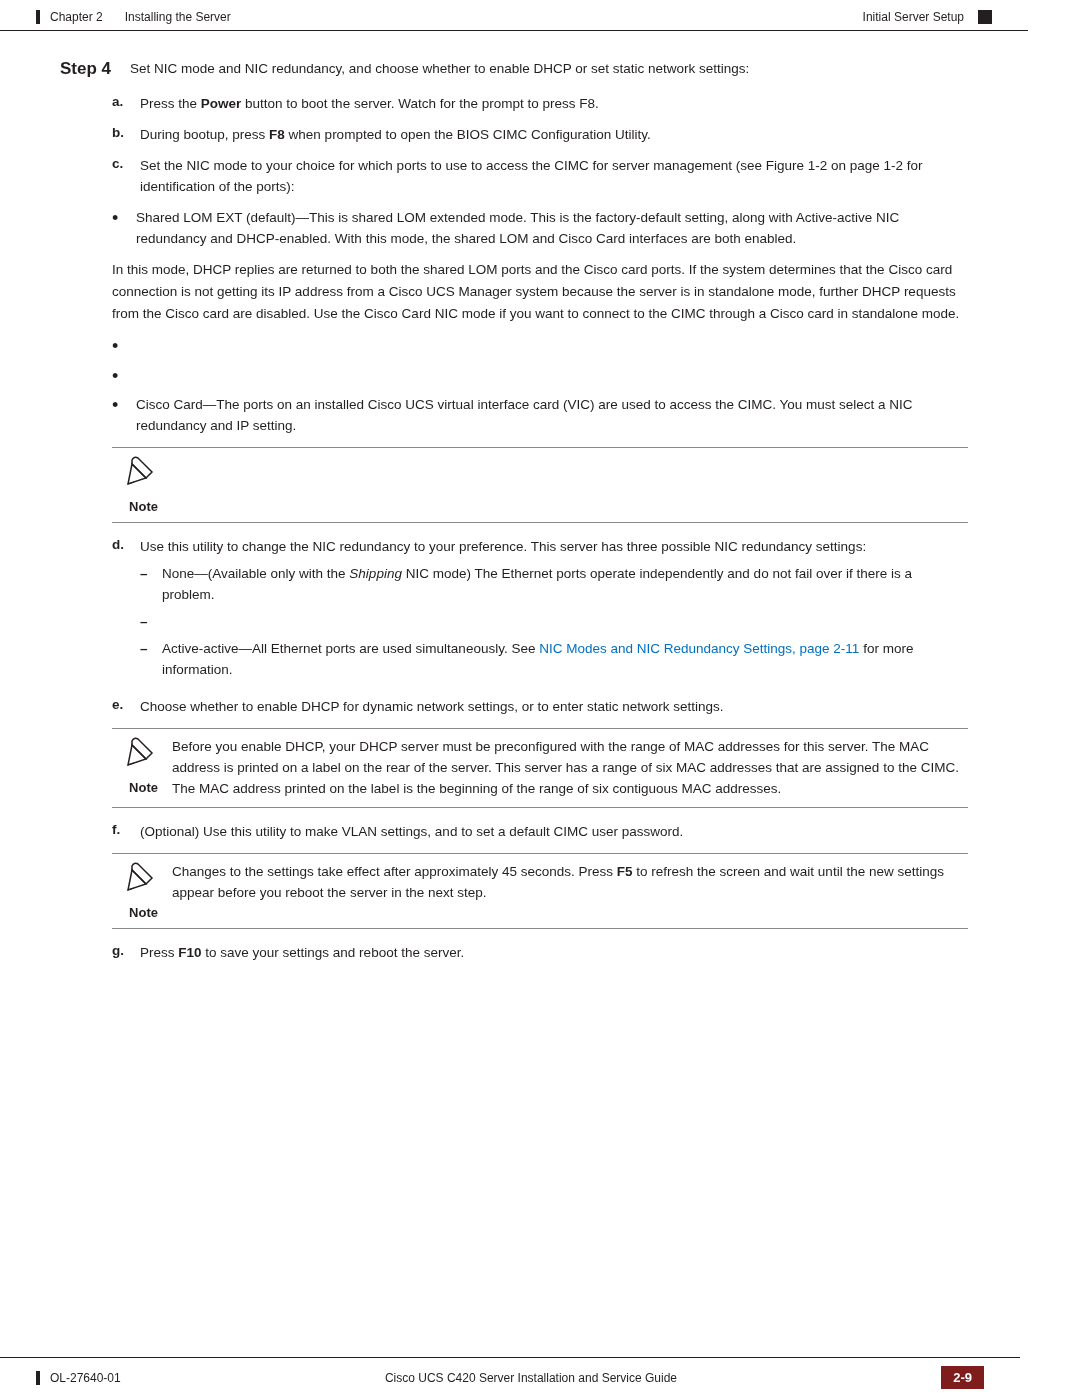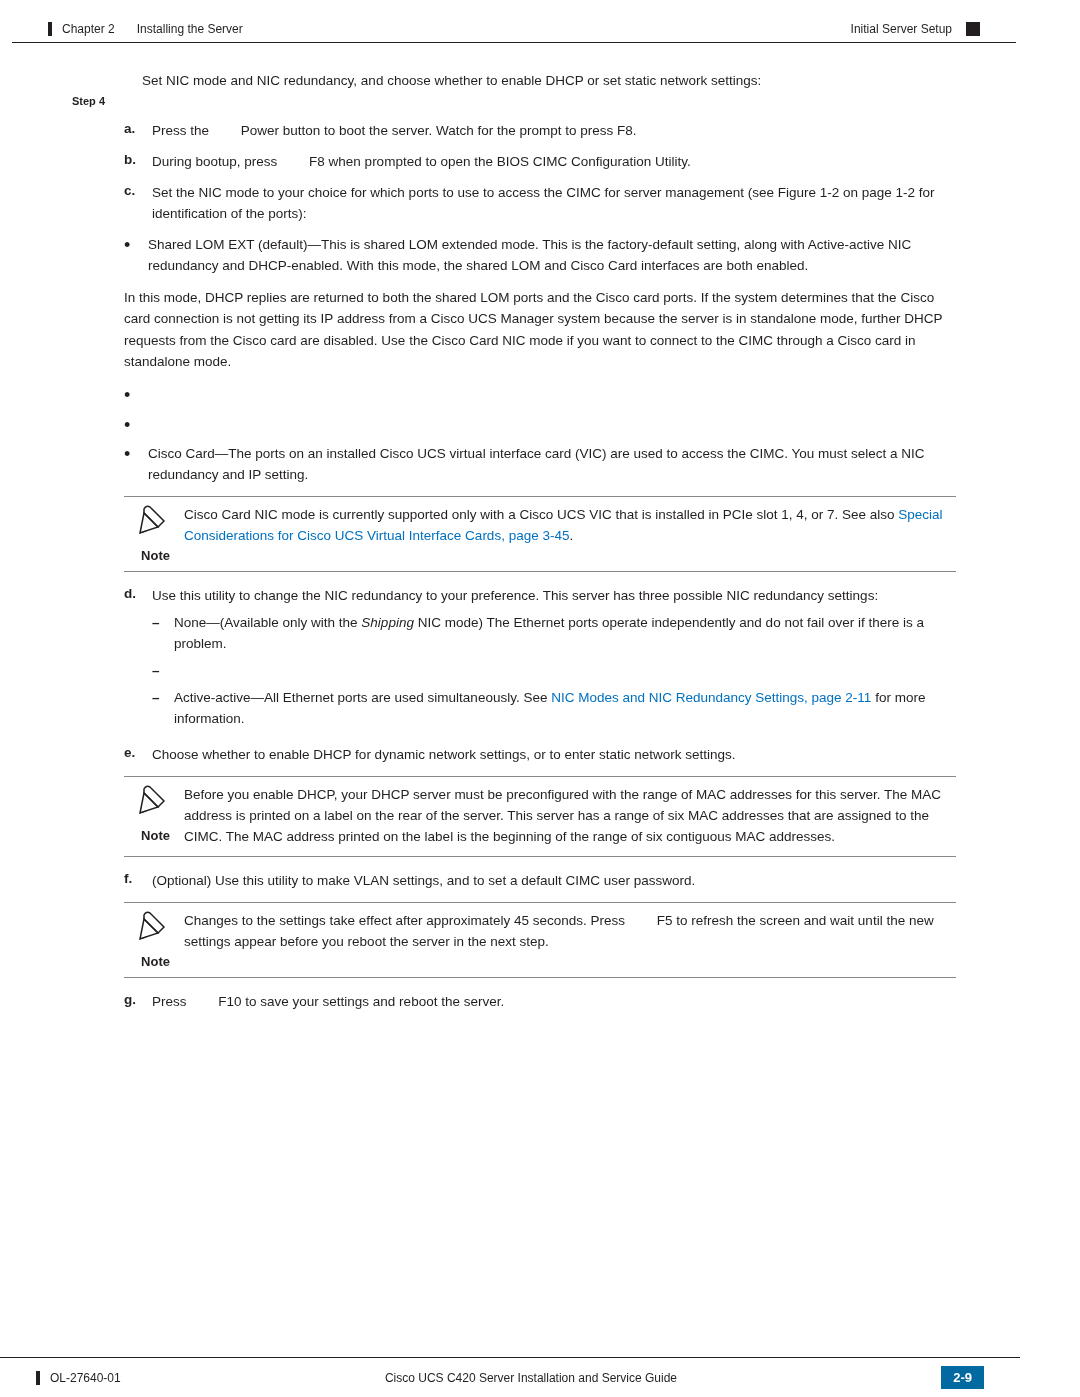--- a/index.html
+++ b/index.html
@@ -8,21 +8,21 @@
       font-size: 13.5px;
       color: #231f20;
       background: #fff;
       width: 1080px;
       min-height: 1397px;
       position: relative;
     }
     .page {
       width: 1028px;
       min-height: 1397px;
-      padding: 12px;
+      padding: 0;
       position: relative;
     }
     
     .header {
       display: flex;
       justify-content: space-between;
       align-items: center;
       padding: 10px 36px 6px 36px;
       border-bottom: 1px solid #231f20;
       font-size: 12px;
@@ -70,41 +70,40 @@
       gap: 6px;
     }
     .footer-bar {
       width: 4px;
       height: 14px;
       background: #231f20;
       display: inline-block;
       margin-right: 4px;
     }
     .footer-right {
-      background: #0369a1;
+      background: #7f1d1d;
       color: #fff;
       padding: 4px 12px;
       font-weight: bold;
       font-size: 13px;
     }
     
     .content {
       padding: 28px 60px 80px 60px;
     }
     
     .step-row {
       display: flex;
       gap: 18px;
       margin-bottom: 14px;
     }
     .step-label {
       font-weight: bold;
       min-width: 52px;
-      font-size: 11px;
-      margin-top: 24px;
+      font-size: 17px;
     }
     .step-text {
       flex: 1;
       font-size: 13.5px;
       line-height: 1.55;
     }
     
     .sub-steps {
       margin-left: 52px;
     }
@@ -188,21 +187,21 @@
     .dash-sym {
       min-width: 14px;
       font-weight: bold;
     }
     
     .link {
       color: #0070c0;
       text-decoration: none;
     }
     
-    b, strong { font-weight: normal; margin-left: 28px; }
+    b, strong { font-weight: bold; }
     
     em { font-style: italic; }
     
     .para-block {
       margin-left: 52px;
       margin-bottom: 12px;
       font-size: 13.5px;
       line-height: 1.6;
     }
   </style>
@@ -272,23 +271,20 @@
       <div class="note-icon-col">
         <span class="note-icon">
           
           <svg width="32" height="36" viewBox="0 0 32 36" fill="none" xmlns="http://www.w3.org/2000/svg">
             <path d="M6 4 Q8 0 12 2 L26 16 L20 22 L6 8 Z" fill="none" stroke="#231f20" stroke-width="1.5"></path>
             <path d="M20 22 L6 8 L2 28 Z" fill="none" stroke="#231f20" stroke-width="1.5"></path>
             <line x1="2" y1="28" x2="8" y2="26" stroke="#231f20" stroke-width="1.2"></line>
           </svg>
         </span>
         <span class="note-label">Note</span>
-      </div>
-      <div class="note-text">
-        <span>Cisco Card NIC mode is currently supported only with a Cisco UCS VIC that is installed in PCIe slot 1, 4, or 7. See also </span><a class="link">Special Considerations for Cisco UCS Virtual Interface Cards, page 3-45</a><span>.</span>
       </div>
     </div>
 
     <div class="sub-steps">
       <div class="sub-step">
         <span class="sub-label">d.</span>
         <span class="sub-text">Use this utility to change the NIC redundancy to your preference. This server has three possible NIC redundancy settings:
           <div class="dash-list">
             <div class="dash-item">
               <span class="dash-sym">–</span>

